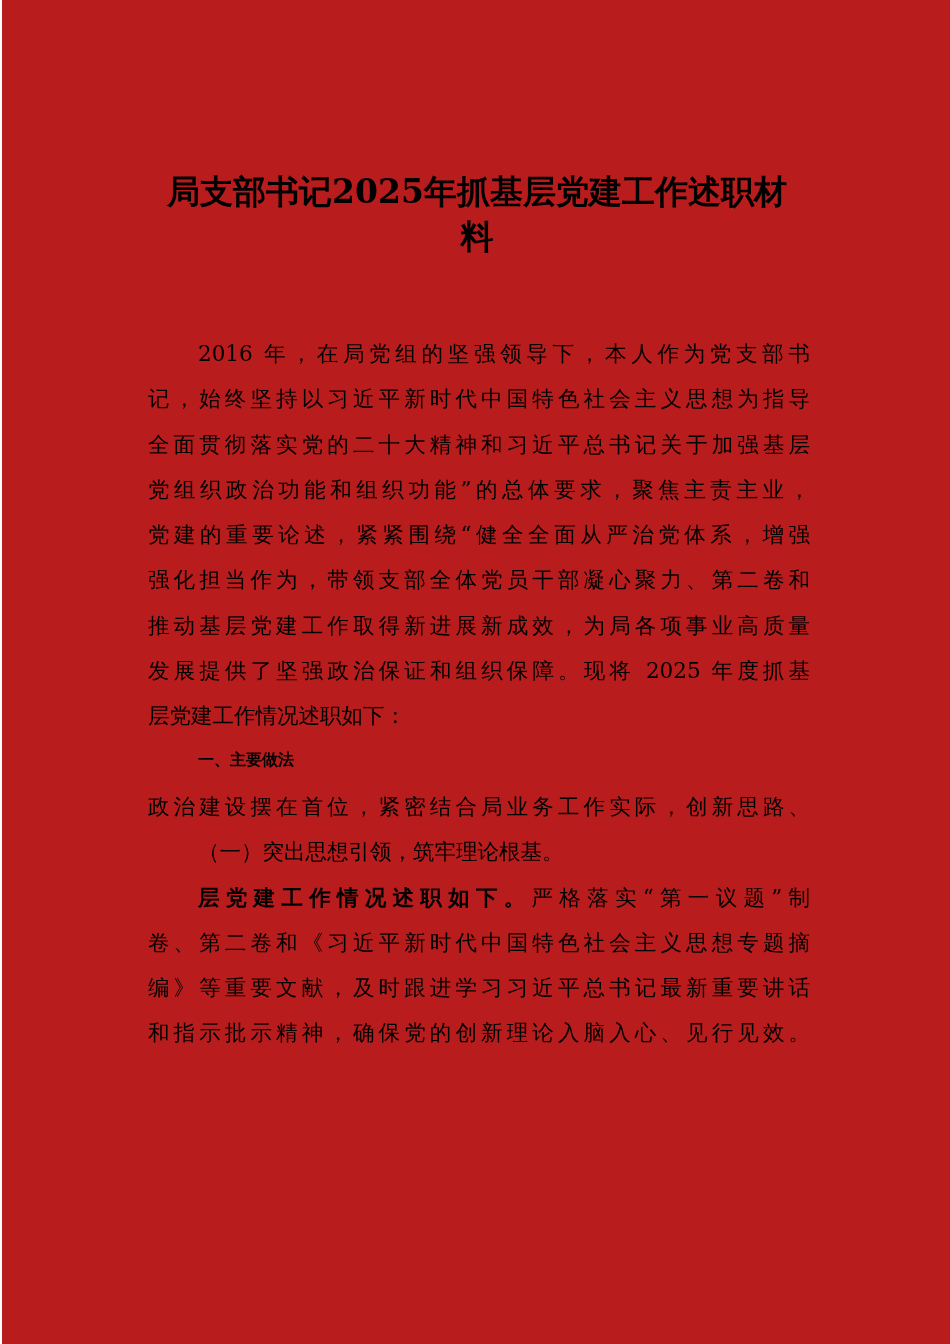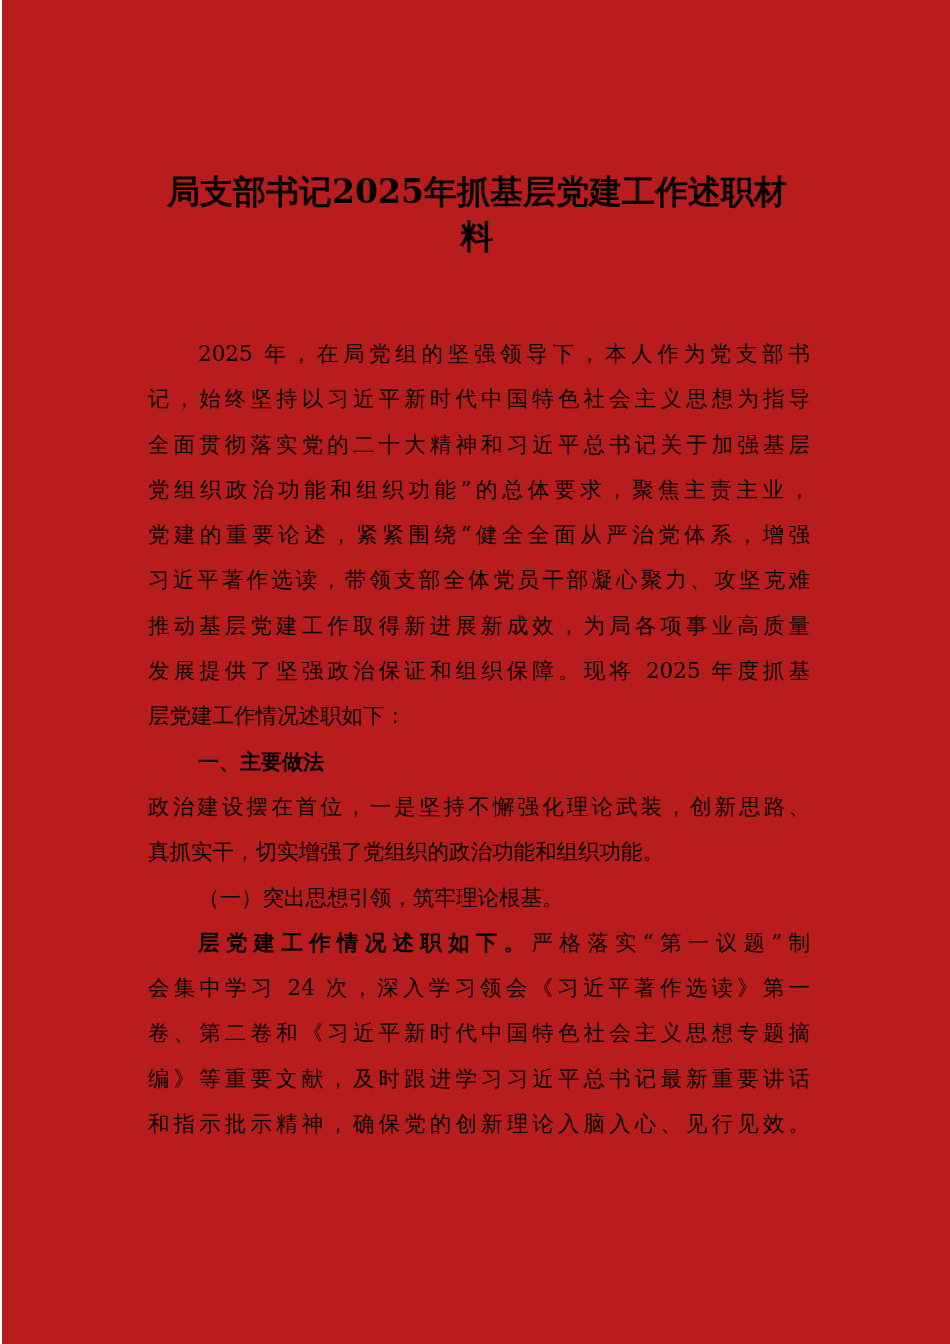--- a/index.html
+++ b/index.html
@@ -53,23 +53,23 @@
     text-align-last: justify;
     height: 45.3px;
   }
   .line.last {
     text-align-last: left;
   }
   .indent {
     padding-left: 50px;
   }
   .heading1 {
-    font-family: Liberation Sans, sans-serif;
+    font-family: Liberation Mono, monospace;
     font-weight: bold;
-    font-size: 21px;
+    font-size: 16px;
   }
   .heading2 {
     padding-left: 50px;
   }
   .bold-lead {
     font-weight: bold;
   }
 </style>
 </head>
 <body>
@@ -77,42 +77,40 @@
 <div class="page">
 
   <div class="title">
     <span class="line" style="text-align:center;text-align-last:center;">局支部书记2025年抓基层党建工作述职材</span>
     <span class="line" style="text-align:center;text-align-last:center;">料</span>
   </div>
 
   <div class="body">
 
     <div>
-      <span class="line indent">2025 年，在局党组的坚强领导下，本人作为党支部书</span>
+      <span class="line indent">2016 年，在局党组的坚强领导下，本人作为党支部书</span>
       <span class="line">记，始终坚持以习近平新时代中国特色社会主义思想为指导</span>
       <span class="line">全面贯彻落实党的二十大精神和习近平总书记关于加强基层</span>
       <span class="line">党组织政治功能和组织功能”的总体要求，聚焦主责主业，</span>
       <span class="line">党建的重要论述，紧紧围绕“健全全面从严治党体系，增强</span>
-      <span class="line">习近平著作选读，带领支部全体党员干部凝心聚力、攻坚克难</span>
+      <span class="line">强化担当作为，带领支部全体党员干部凝心聚力、第二卷和</span>
       <span class="line">推动基层党建工作取得新进展新成效，为局各项事业高质量</span>
       <span class="line">发展提供了坚强政治保证和组织保障。现将 2025 年度抓基</span>
       <span class="line last">层党建工作情况述职如下：</span>
     </div>
 
     <span class="line last indent heading1">一、主要做法</span>
 
     <div>
-      <span class="line">政治建设摆在首位，一是坚持不懈强化理论武装，创新思路、</span>
-      <span class="line last">真抓实干，切实增强了党组织的政治功能和组织功能。</span>
+      <span class="line">政治建设摆在首位，紧密结合局业务工作实际，创新思路、</span>
     </div>
 
     <span class="line last heading2">（一）突出思想引领，筑牢理论根基。</span>
 
     <div>
       <span class="line indent"><span class="bold-lead">层党建工作情况述职如下。</span><span>严格落实“第一议题”制</span></span>
-      <span class="line">会集中学习 24 次，深入学习领会《习近平著作选读》第一</span>
       <span class="line">卷、第二卷和《习近平新时代中国特色社会主义思想专题摘</span>
       <span class="line">编》等重要文献，及时跟进学习习近平总书记最新重要讲话</span>
       <span class="line">和指示批示精神，确保党的创新理论入脑入心、见行见效。</span>
     </div>
 
   </div>
 </div>
 
 </body></html>

